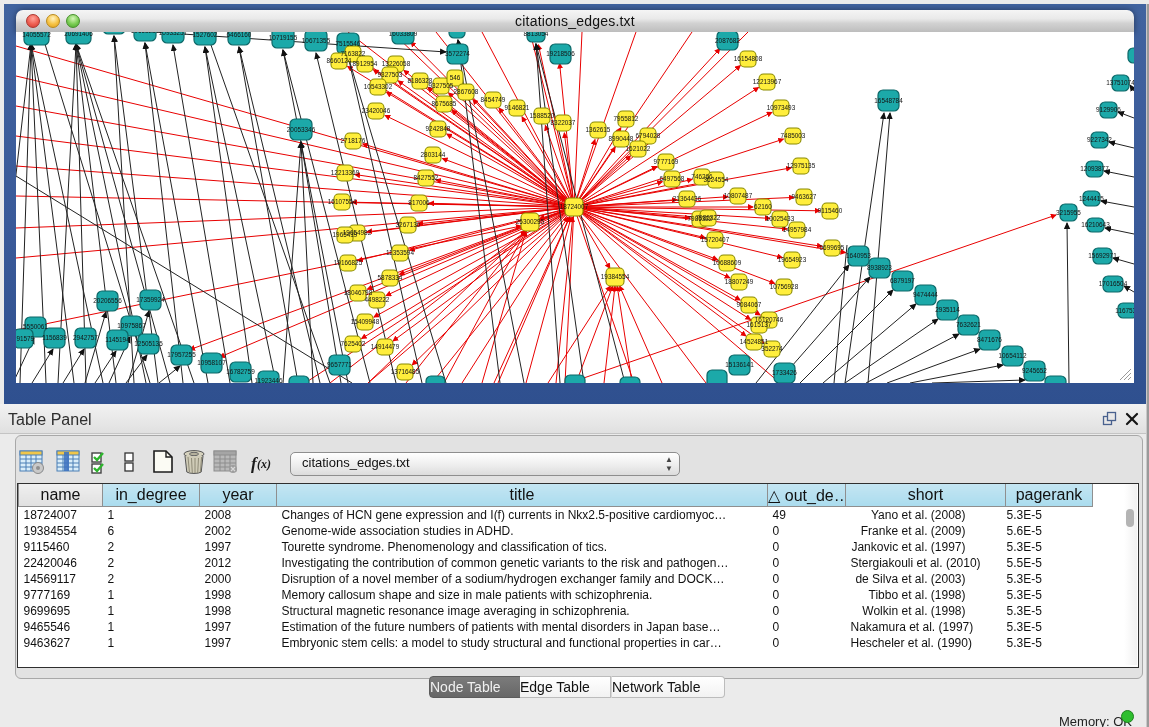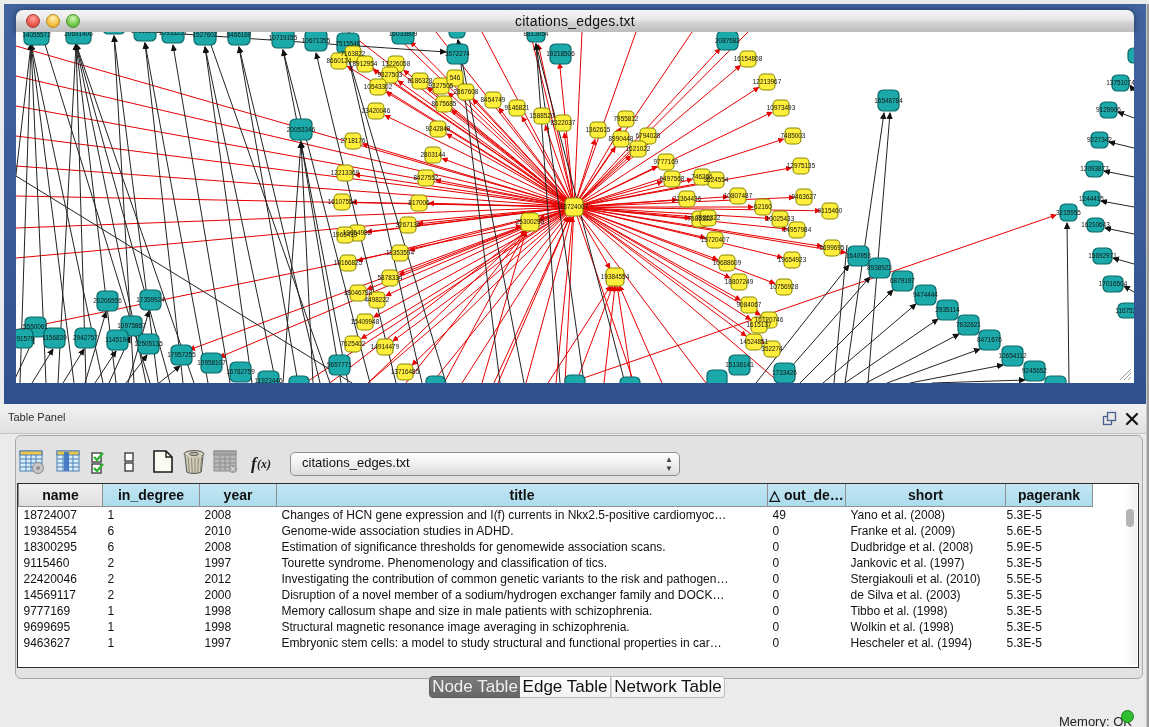--- a/index.html
+++ b/index.html
@@ -12,46 +12,46 @@
  background:linear-gradient(180deg,#f5f5f5 0%,#e9e9e9 40%,#d2d2d2 60%,#bdbdbd 100%);
  border-bottom:1px solid #4f4f4f;box-shadow:0 0 6px rgba(0,0,0,.45)}
 .tl{position:absolute;top:4px;width:12px;height:12px;border-radius:50%}
 #tl1{left:10px;background:radial-gradient(circle at 50% 30%,#ffa39a 0%,#ee5f52 55%,#cf3a30 100%);border:1px solid #ac352e}
 #tl2{left:30px;background:radial-gradient(circle at 50% 30%,#fff3c0 0%,#f6c243 55%,#dd9e1e 100%);border:1px solid #b98a1c}
 #tl3{left:50px;background:radial-gradient(circle at 50% 30%,#d4f5b8 0%,#79cc52 55%,#4aa32e 100%);border:1px solid #468f2b}
 #wtitle{left:16px;top:13px;width:1118px;text-align:center;font-size:14px;font-weight:400;color:#111;letter-spacing:0.2px}
 #canvas{left:16px;top:32px;width:1118px;height:351px;background:#fff}
 
 #tpbar{left:0;top:404px;width:1149px;height:29px;background:linear-gradient(180deg,#f2f2f2,#e0e0e0);border-bottom:1px solid #c4c4c4}
-#tptxt{left:8px;top:411px;font-size:11px;color:#2e2e2e}
+#tptxt{left:8px;top:411px;font-size:16px;color:#2e2e2e}
 
 #panel{left:15px;top:435px;width:1126px;height:242px;background:#e2e2e2;border:1px solid #a8a8a8;border-radius:6px}
 
 #combo{left:290px;top:452px;width:388px;height:22px;border:1px solid #8e8e8e;border-radius:5px;
  background:linear-gradient(180deg,#ffffff,#ececec 60%,#dcdcdc);}
 #combotxt{left:302px;top:455px;font-size:13px;color:#111}
 #comboarr{left:662px;top:452px;width:14px;height:22px;font-size:8px;color:#444;line-height:9px;text-align:center;padding-top:3px}
 
 #tblwrap{left:17px;top:483px;width:1120px;height:183px;border:1px solid #2f2f2f;background:#fff}
 table{border-collapse:collapse;table-layout:fixed;width:1074px;font-size:12px;color:#111}
-th{height:22px;font-weight:700;font-size:14px;border:1px solid #8f8f8f;border-top:none;
+th{height:22px;font-weight:400;font-size:16px;border:1px solid #8f8f8f;border-top:none;
  background:linear-gradient(180deg,#c4e5f2,#aadcee);padding:0;overflow:hidden;white-space:nowrap}
 th.first{background:linear-gradient(180deg,#efefef,#e0e0e0)}
 td{height:16px;padding:0 0 0 5px;overflow:hidden;white-space:nowrap;border:none}
 td.c0{padding-left:5px}
 td.c4{padding-left:5px}
-td.c5{text-align:left;padding-right:40px}
+td.c5{text-align:right;padding-right:40px}
 col.c0{width:84px}col.c1{width:97px}col.c2{width:77px}col.c3{width:491px}
 col.c4{width:78px}col.c5{width:160px}col.c6{width:87px}
 td.c6{padding-left:1px}
 
 #sbar{left:1124px;top:484px;width:13px;height:181px;background:linear-gradient(90deg,#ffffff,#f1f1f1)}
 #sthumb{left:1126px;top:509px;width:8px;height:18px;border-radius:4px;background:#b4b4b4}
 
-.tab{top:676px;height:20px;line-height:20px;font-size:17px;text-align:center}
+.tab{top:676px;height:20px;line-height:20px;font-size:14px;text-align:left}
 #tab1{left:429px;width:90px;background:linear-gradient(180deg,#7b7b7b,#676767);color:#f0f0f0;border:1px solid #5c5c5c;border-radius:4px 0 0 4px}
 #tab2{left:520px;width:90px;background:linear-gradient(180deg,#ffffff,#f2f2f2);color:#111;border:1px solid #bcbcbc;border-left:none}
 #tab3{left:611px;width:112px;background:linear-gradient(180deg,#ffffff,#f2f2f2);color:#111;border:1px solid #bcbcbc;border-left:1px solid #d6d6d6;border-radius:0 4px 4px 0}
 
 #mem{left:1059px;top:714px;font-size:13px;color:#222}
 #memdot{left:1121px;top:710px;width:11px;height:11px;border-radius:50%;background:#2ebe2e;border:1px solid #1d801d}
 </style></head><body>
 <div id="desk" class="abs"></div>
 <div id="titlebar" class="abs">
     <div id="tl1" class="tl"></div>
@@ -631,34 +631,25 @@
           <td class="c1">1</td>
           <td class="c2">2008</td>
           <td class="c3">Changes of HCN gene expression and I(f) currents in Nkx2.5‑positive cardiomyoc…</td>
           <td class="c4">49</td>
           <td class="c5">Yano et al. (2008)</td>
           <td class="c6">5.3E-5</td>
         </tr>
         <tr>
           <td class="c0">19384554</td>
           <td class="c1">6</td>
-          <td class="c2">2010</td>
+          <td class="c2">2002</td>
           <td class="c3">Genome‑wide association studies in ADHD.</td>
           <td class="c4">0</td>
           <td class="c5">Franke et al. (2009)</td>
           <td class="c6">5.6E-5</td>
-        </tr>
-        <tr>
-          <td class="c0">18300295</td>
-          <td class="c1">6</td>
-          <td class="c2">2008</td>
-          <td class="c3">Estimation of significance thresholds for genomewide association scans.</td>
-          <td class="c4">0</td>
-          <td class="c5">Dudbridge et al. (2008)</td>
-          <td class="c6">5.9E-5</td>
         </tr>
         <tr>
           <td class="c0">9115460</td>
           <td class="c1">2</td>
           <td class="c2">1997</td>
           <td class="c3">Tourette syndrome. Phenomenology and classification of tics.</td>
           <td class="c4">0</td>
           <td class="c5">Jankovic et al. (1997)</td>
           <td class="c6">5.3E-5</td>
         </tr>
@@ -692,26 +683,35 @@
         <tr>
           <td class="c0">9699695</td>
           <td class="c1">1</td>
           <td class="c2">1998</td>
           <td class="c3">Structural magnetic resonance image averaging in schizophrenia.</td>
           <td class="c4">0</td>
           <td class="c5">Wolkin et al. (1998)</td>
           <td class="c6">5.3E-5</td>
         </tr>
         <tr>
+          <td class="c0">9465546</td>
+          <td class="c1">1</td>
+          <td class="c2">1997</td>
+          <td class="c3">Estimation of the future numbers of patients with mental disorders in Japan base…</td>
+          <td class="c4">0</td>
+          <td class="c5">Nakamura et al. (1997)</td>
+          <td class="c6">5.3E-5</td>
+        </tr>
+        <tr>
           <td class="c0">9463627</td>
           <td class="c1">1</td>
           <td class="c2">1997</td>
           <td class="c3">Embryonic stem cells: a model to study structural and functional properties in car…</td>
           <td class="c4">0</td>
-          <td class="c5">Hescheler et al. (1994)</td>
+          <td class="c5">Hescheler et al. (1990)</td>
           <td class="c6">5.3E-5</td>
         </tr>
 </tbody>
     </table>
   </div>
 <div id="sbar" class="abs"></div>
 <div id="sthumb" class="abs"></div>
 <div id="tab1" class="abs tab">Node Table</div>
 <div id="tab2" class="abs tab">Edge Table</div>
 <div id="tab3" class="abs tab">Network Table</div>

